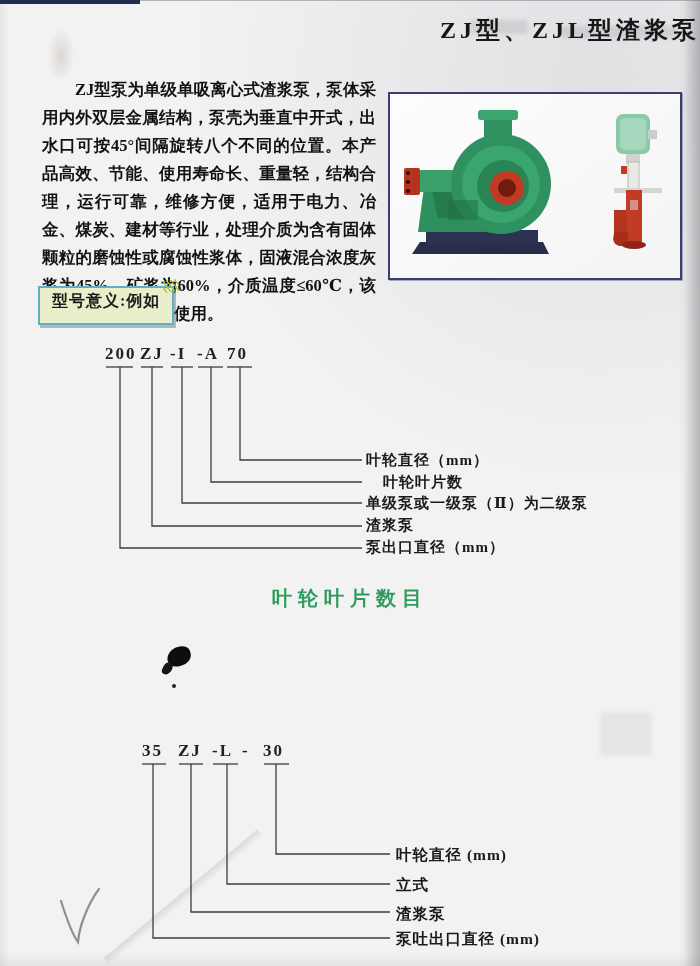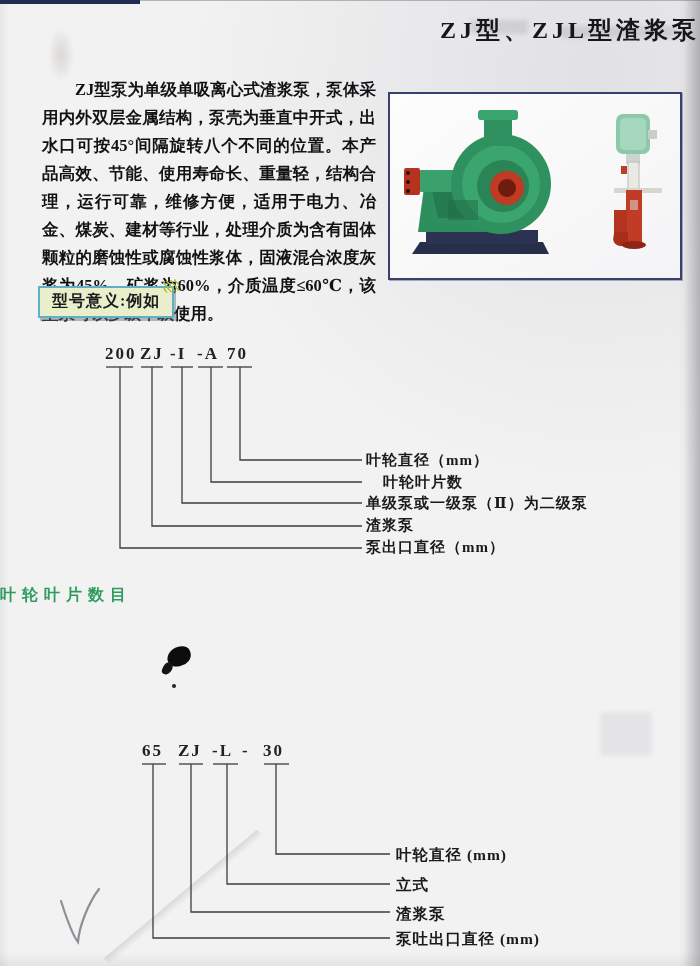--- a/index.html
+++ b/index.html
@@ -38,40 +38,40 @@
   
   .photo-frame{
     left:388px;top:92px;width:290px;height:184px;
     border:2px solid #3a3f73;
     background:linear-gradient(145deg,#fdfdfd,#f4f4f6);
     box-shadow:1px 1px 0 rgba(40,45,90,.35);
   }
   
   .meaning-box{
     left:38px;top:286px;
-    padding:3px 12px 4px 12px;
+    padding:3px 12px 11px 12px;
     background:#e9eecb;
     border:2px solid #5fb0c4;
     box-shadow:2px 3px 0 rgba(90,110,125,.45);
     font-size:16px;font-weight:bold;color:#1c1c1e;letter-spacing:1px;
   }
   .green-scribble{
     position:absolute;right:-7px;top:-8px;width:16px;height:12px;
     background:repeating-linear-gradient(60deg, rgba(0,0,0,0) 0 2px, #a9bf35 2px 3.5px);
     transform:rotate(-8deg);opacity:.9;
   }
   
   .model-part{font-size:17px;font-weight:600;letter-spacing:2px;color:#222226;}
   .diag-label{font-size:15px;font-weight:600;color:#1a1a1d;letter-spacing:1px;white-space:nowrap;}
   .diag-label.small{font-size:15.5px;}
   svg line, svg path.leader{stroke:#3c3c40;stroke-width:1.3;fill:none;}
   
   .blade-heading{
-    left:0;top:585px;width:700px;
-    font-size:16px;font-weight:bold;letter-spacing:6px;color:#2f9c5e;
+    left:0;top:585px;width:700px;text-align:center;
+    font-size:20px;font-weight:bold;letter-spacing:6px;color:#2f9c5e;
   }
   table.blade{
     left:180px;top:634px;
     border-collapse:collapse;
     background:rgba(250,250,246,.6);
   }
   table.blade td{
     border:1px solid #2d2d30;
     text-align:center;vertical-align:middle;
     font-size:15px;font-weight:600;color:#1b1b1e;
@@ -182,21 +182,21 @@
   <span class="abs diag-label" style="left:366px;top:516px;">渣浆泵</span>
   <span class="abs diag-label" style="left:366px;top:538px;">泵出口直径（mm）</span>
 
   <div class="abs blade-heading">叶轮叶片数目</div>
 
 
   <div class="abs ink-blob"></div>
   <div class="abs ink-tail"></div>
   <div class="abs ink-dot"></div>
 
-  <span class="abs model-part" style="left:142px;top:741px;">65</span>
+  <span class="abs model-part" style="left:142px;top:741px;">35</span>
   <span class="abs model-part" style="left:178px;top:741px;">ZJ</span>
   <span class="abs model-part" style="left:212px;top:741px;">-L</span>
   <span class="abs model-part" style="left:242px;top:741px;">-</span>
   <span class="abs model-part" style="left:263px;top:741px;">30</span>
 
   <svg class="abs" style="left:130px;top:760px;" width="470" height="190" viewBox="0 0 470 190">
     <line x1="12" y1="4" x2="36" y2="4"></line>
     <line x1="49" y1="4" x2="73" y2="4"></line>
     <line x1="83" y1="4" x2="108" y2="4"></line>
     <line x1="134" y1="4" x2="159" y2="4"></line>

